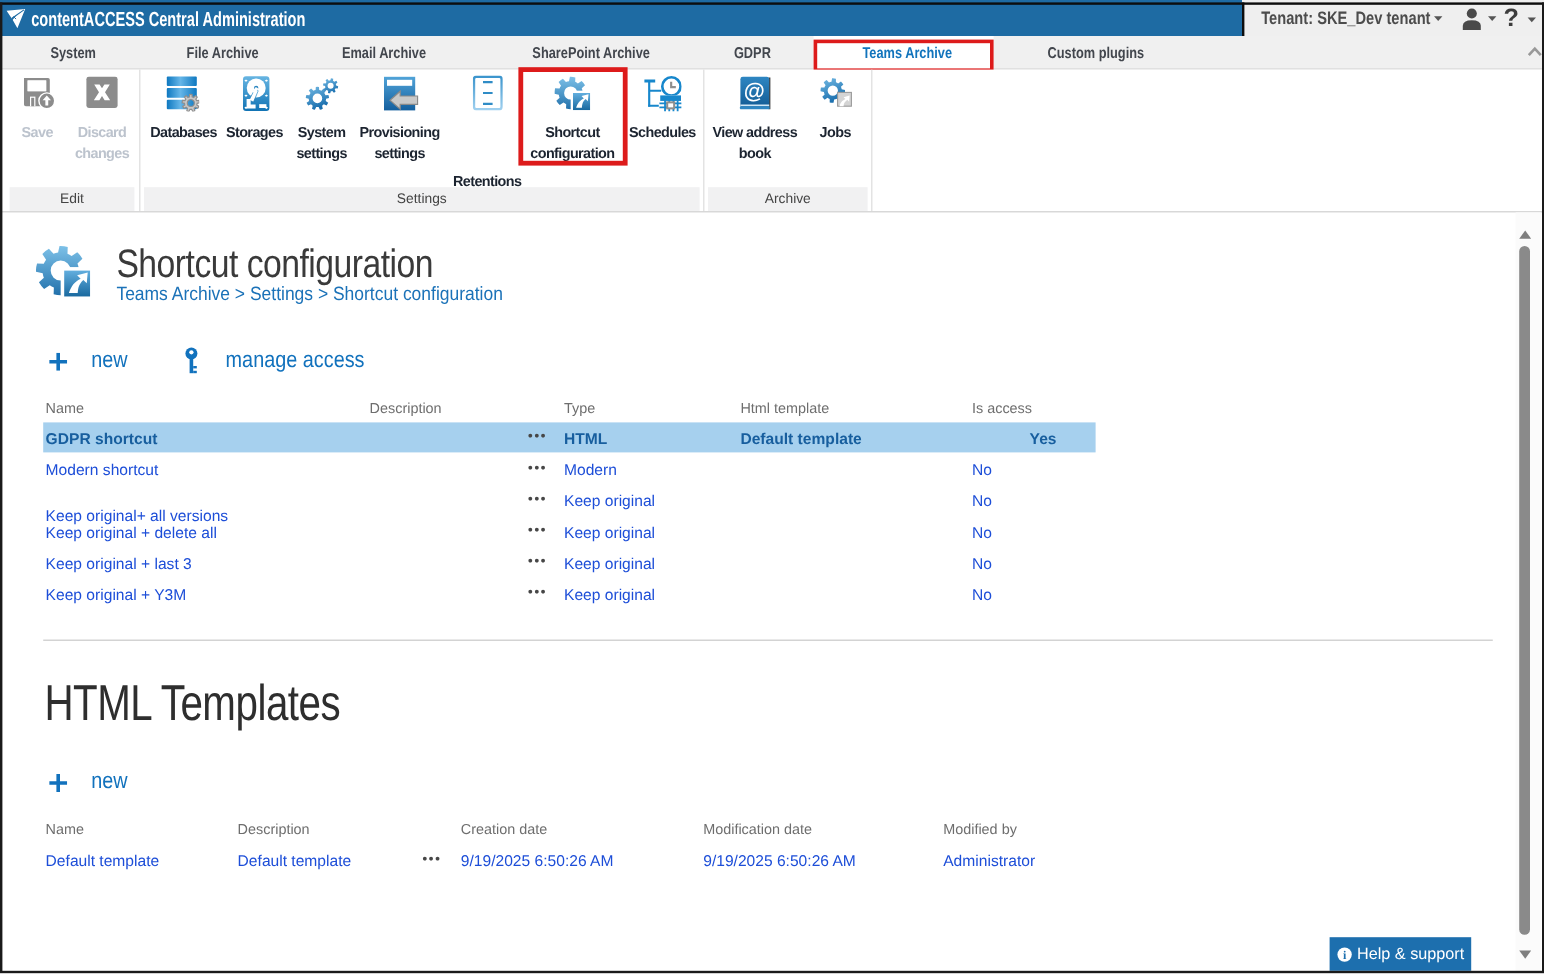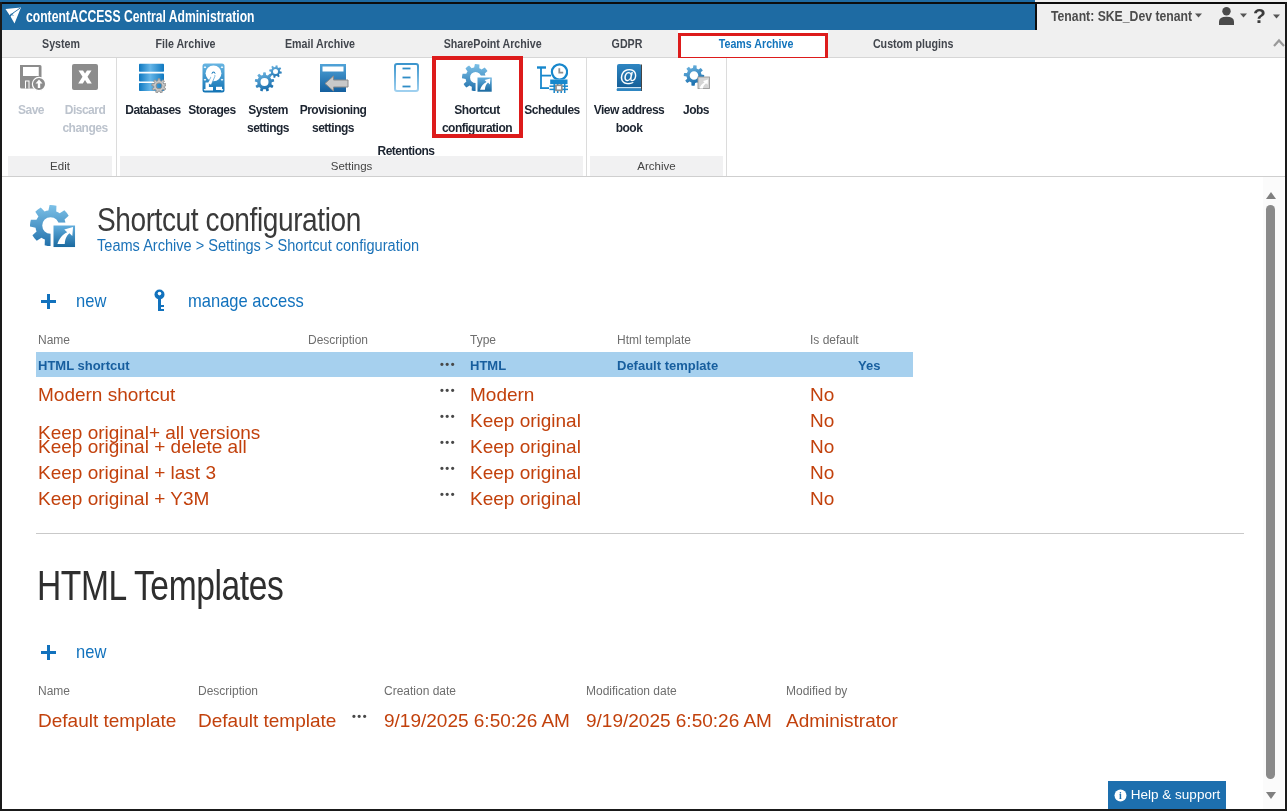--- a/index.html
+++ b/index.html
@@ -4,21 +4,21 @@
 *{margin:0;padding:0;box-sizing:border-box;}
 body{width:1287px;height:812px;overflow:hidden;font-family:"Liberation Sans",sans-serif;background:#fff;position:relative;}
 .a{position:absolute;}
 .tab{position:absolute;top:30px;height:28px;line-height:27px;text-align:center;font-size:13px;font-weight:bold;color:#42464d;white-space:nowrap;transform:scaleX(0.82);}
 .glbl{position:absolute;top:156px;height:20px;background:#f1f1f2;text-align:center;font-size:11.5px;color:#444;line-height:20px;}
 .rsep{position:absolute;top:58px;height:118px;width:1px;background:#dcdcdc;}
 .ricon{position:absolute;top:63px;}
 .rlbl{position:absolute;top:101px;text-align:center;font-size:12px;font-weight:bold;color:#1c2430;line-height:18px;letter-spacing:-0.5px;white-space:nowrap;}
 .rlbl.dis{color:#bcc3cd;}
 .hdr{position:absolute;font-size:12px;color:#6e6e6e;white-space:nowrap;}
-.cell{position:absolute;font-size:19px;color:#c2410c;white-space:nowrap;}
+.cell{position:absolute;font-size:13px;color:#1d4ed8;white-space:nowrap;}
 .dots{position:absolute;font-size:11px;font-weight:bold;color:#474747;letter-spacing:1.5px;white-space:nowrap;}
 .selcell{position:absolute;font-size:13px;font-weight:bold;color:#175e9e;white-space:nowrap;}
 </style></head>
 <body>
 
 <div class="a" style="left:0;top:0;width:1035px;height:30px;background:#1e6ba3;"></div>
 
 <div class="a" style="left:1035px;top:0;width:252px;height:30px;background:#efefef;"></div>
 
 <div class="a" style="left:0;top:2px;width:1287px;height:2px;background:#0d0d0d;"></div>
@@ -272,24 +272,24 @@
 <rect x="5" y="10" width="3" height="12" fill="#1272bd"></rect>
 <rect x="8" y="16" width="3" height="2" fill="#1272bd"></rect>
     <rect x="8" y="20" width="3" height="2" fill="#1272bd"></rect>
 </svg>
 <div class="a" style="left:188px;top:290px;font-size:19px;color:#1272bd;white-space:nowrap;transform:scaleX(0.87);transform-origin:0 50%;">manage access</div>
 
 <div class="hdr" style="left:38px;top:333px;">Name</div>
 <div class="hdr" style="left:308px;top:333px;">Description</div>
 <div class="hdr" style="left:470px;top:333px;">Type</div>
 <div class="hdr" style="left:617px;top:333px;">Html template</div>
-<div class="hdr" style="left:810px;top:333px;">Is default</div>
+<div class="hdr" style="left:810px;top:333px;">Is access</div>
 
 <div class="a" style="left:36px;top:352px;width:877px;height:25px;background:#a6d0ee;"></div>
-<div class="selcell" style="left:38px;top:358px;">HTML shortcut</div>
+<div class="selcell" style="left:38px;top:358px;">GDPR shortcut</div>
 <div class="dots" style="left:440px;top:358px;">•••</div>
 <div class="selcell" style="left:470px;top:358px;">HTML</div>
 <div class="selcell" style="left:617px;top:358px;">Default template</div>
 <div class="selcell" style="left:810px;top:358px;margin-left:48px;">Yes</div>
 
 <div class="cell" style="left:38px;top:384px;">Modern shortcut</div>
 <div class="dots" style="left:440px;top:384px;">•••</div>
 <div class="cell" style="left:470px;top:384px;">Modern</div>
 <div class="cell" style="left:810px;top:384px;">No</div>
 

